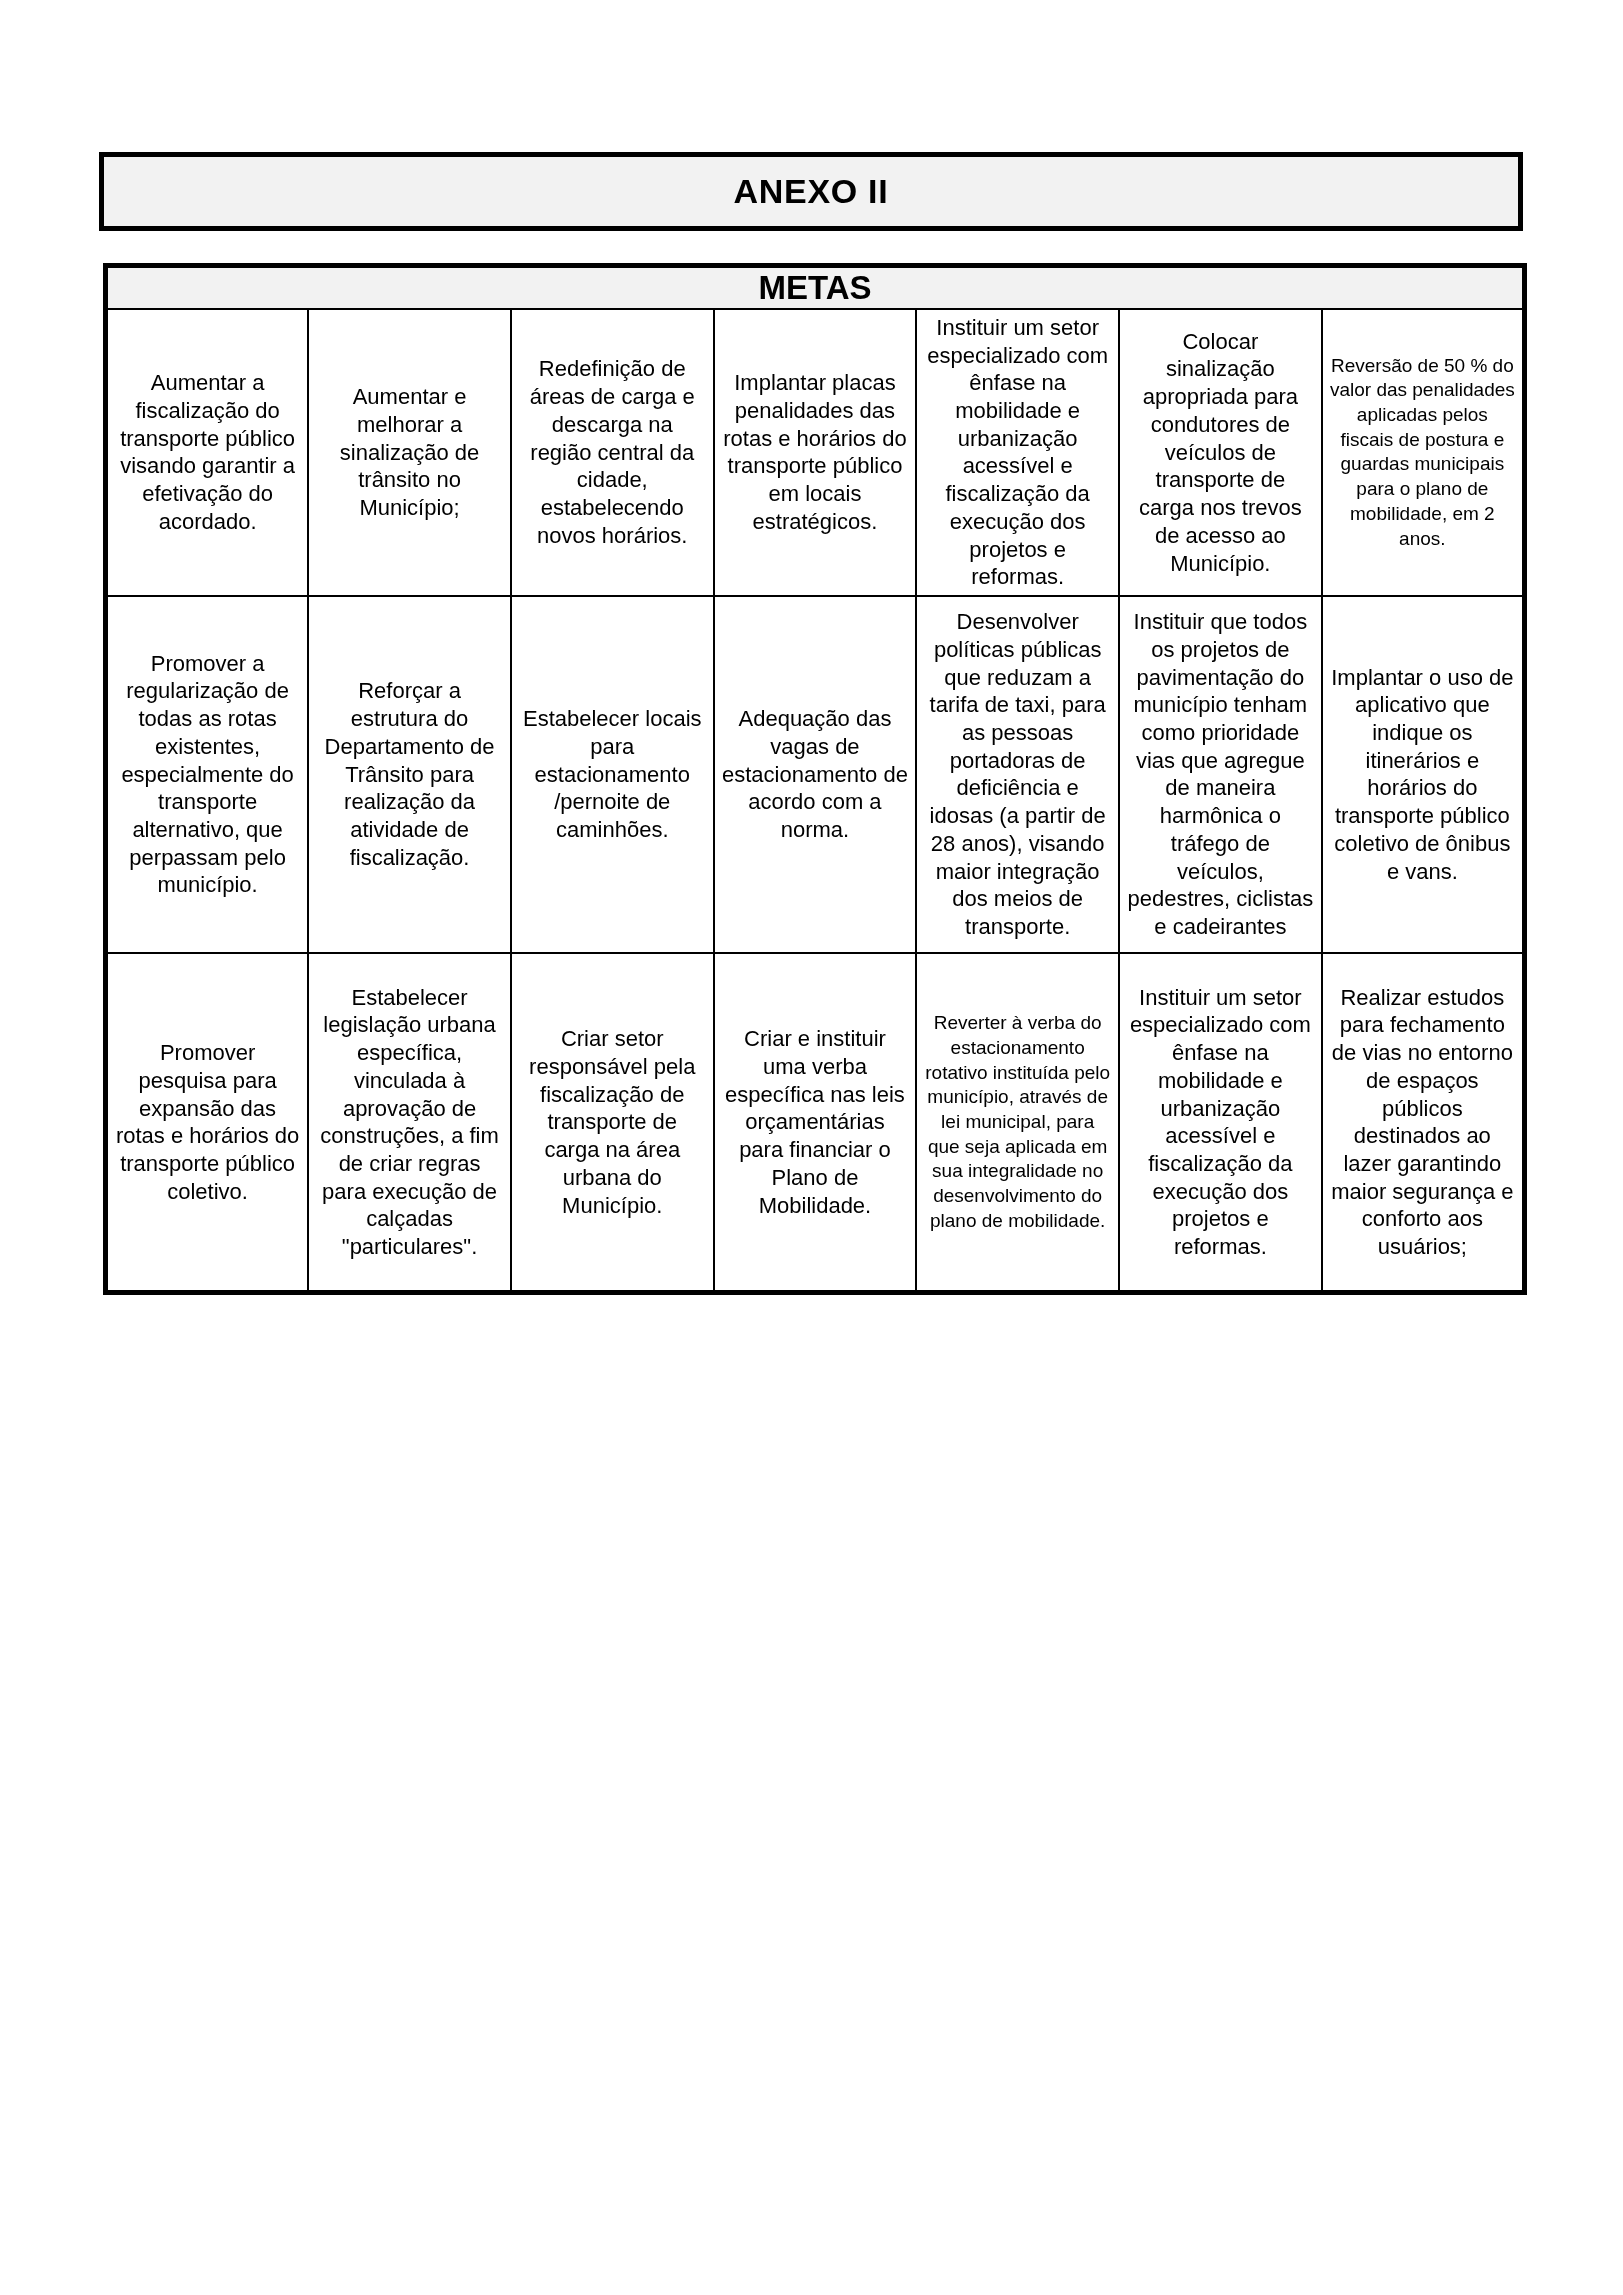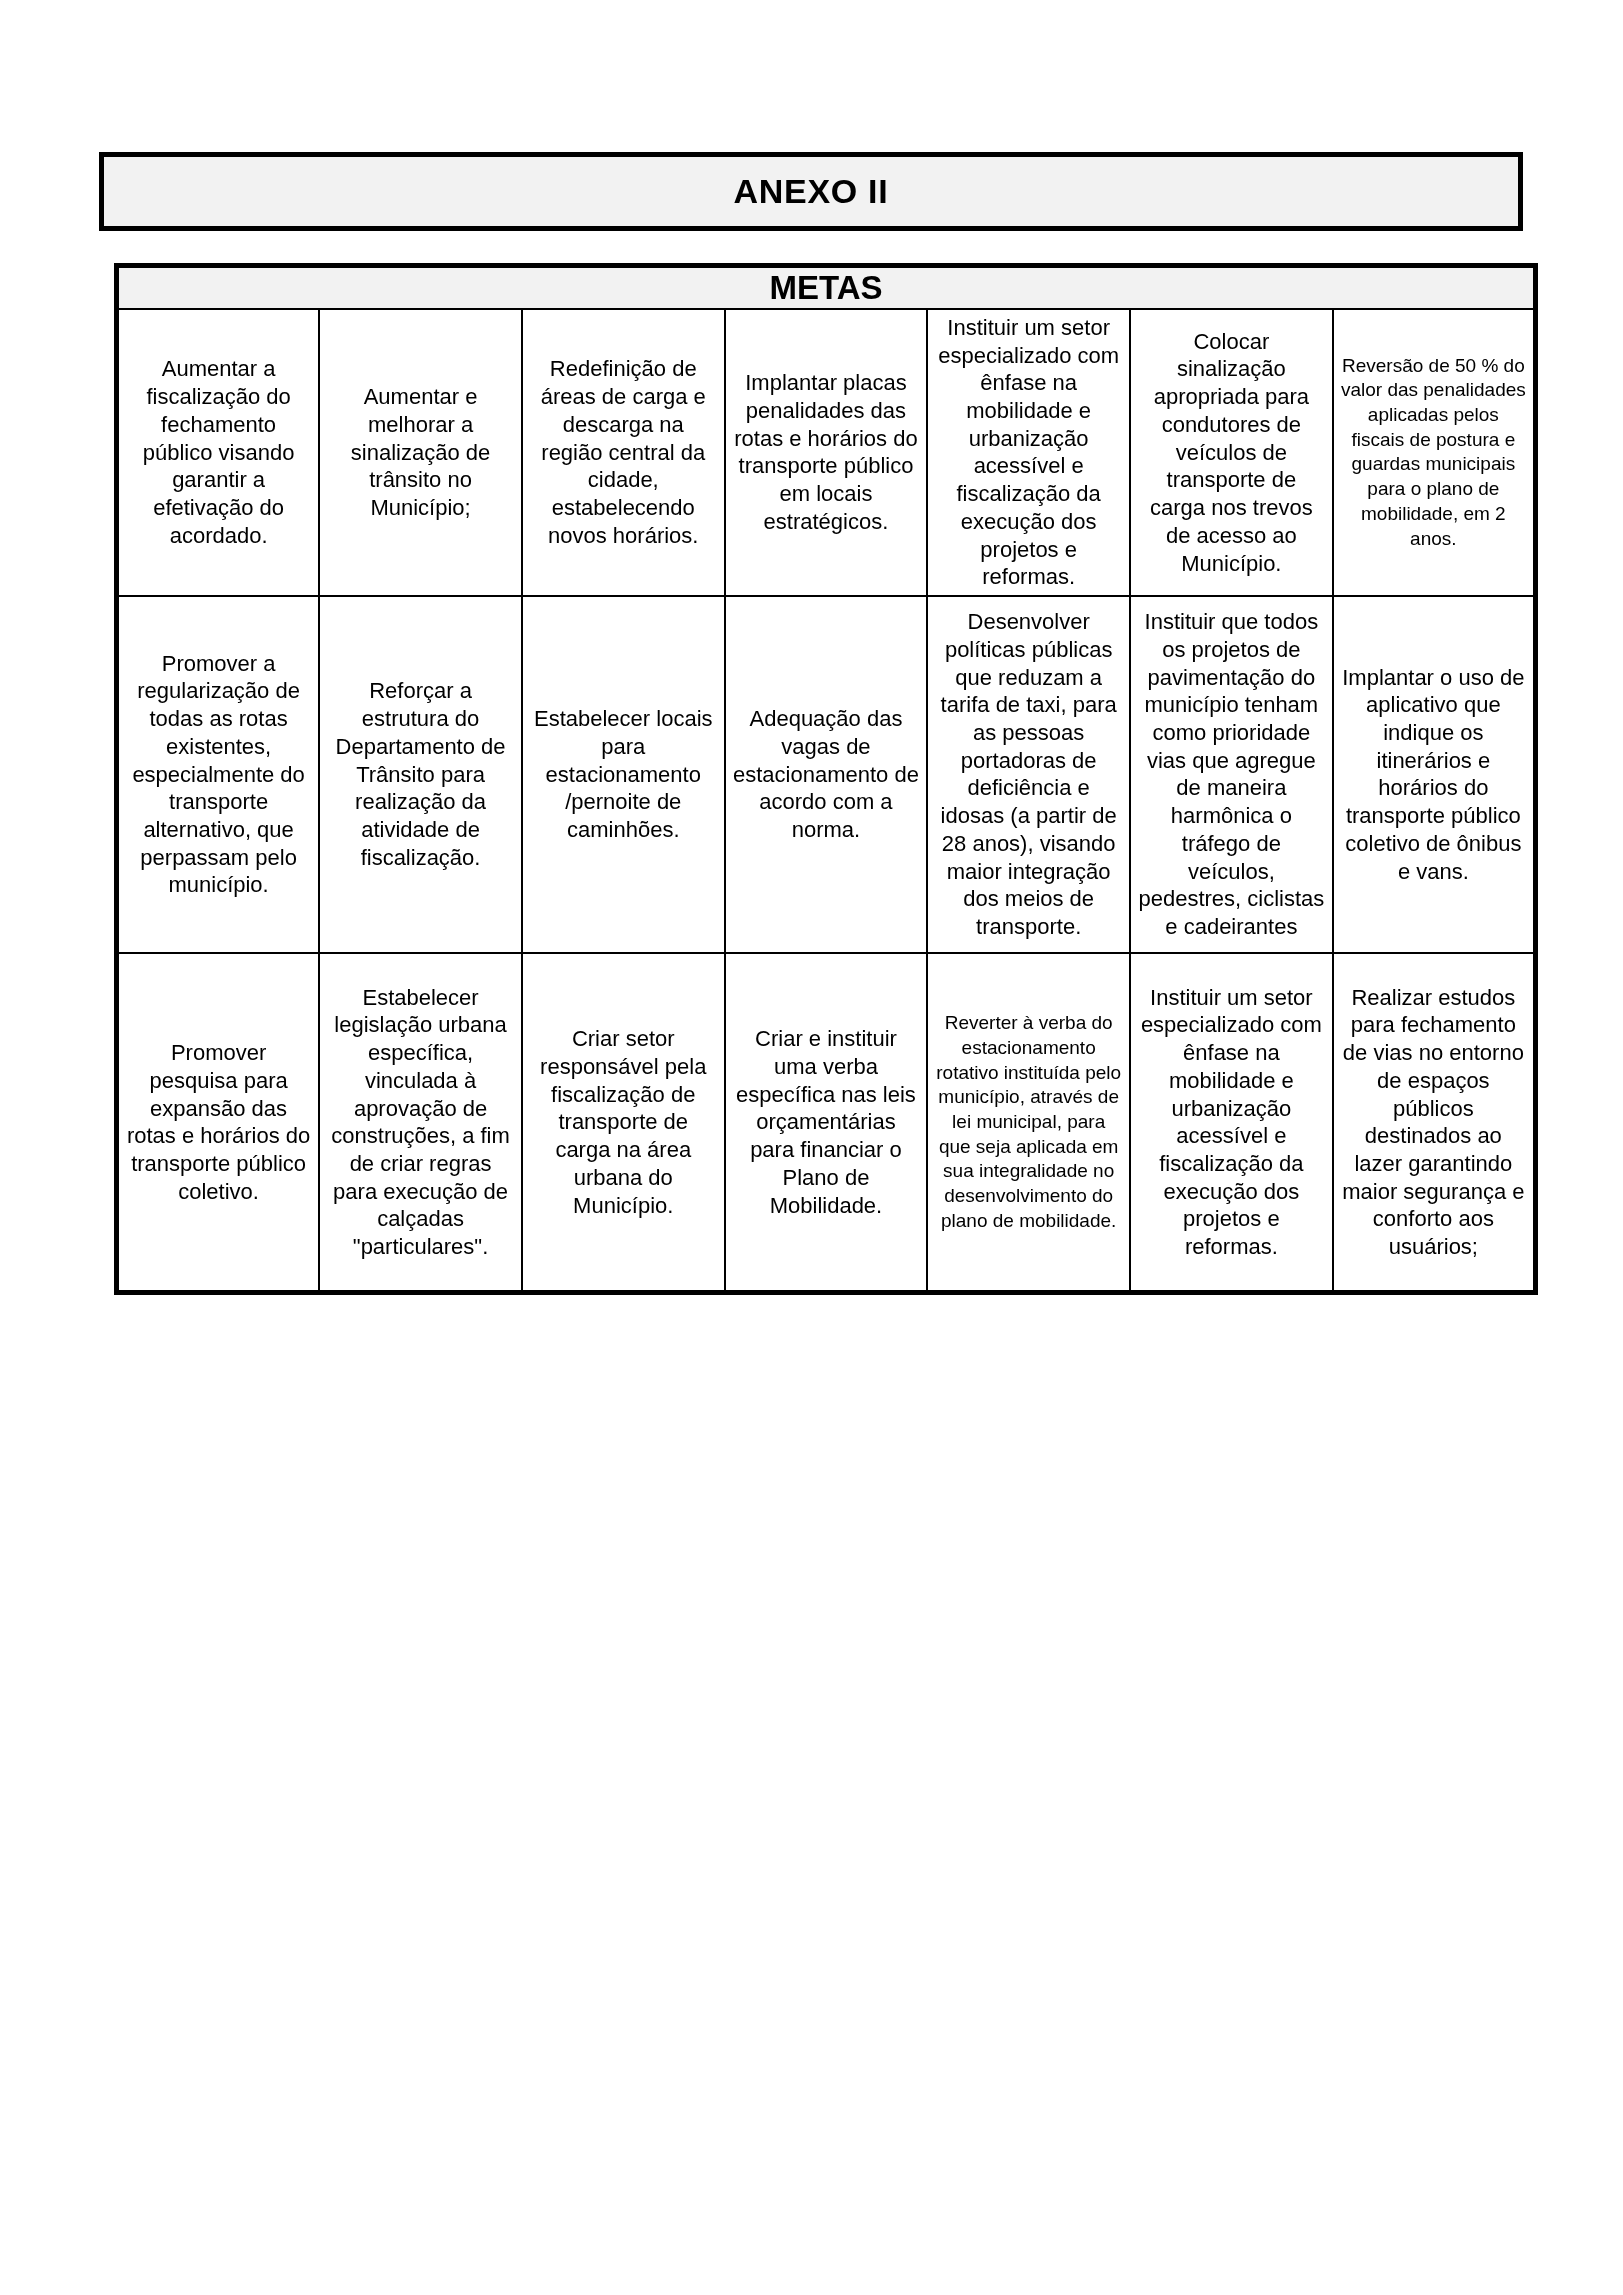--- a/index.html
+++ b/index.html
@@ -26,21 +26,21 @@
     border: 5.9px solid #000000;
     display: flex;
     align-items: center;
     justify-content: center;
     font-weight: bold;
     font-size: 34px;
     letter-spacing: 0.7px;
   }
   table.metas {
     position: absolute;
-    left: 114px;
+    left: 103px;
     top: 263px;
     width: 1424px;
     border-collapse: collapse;
     table-layout: fixed;
     border: 5.9px solid #000000;
   }
   table.metas th,
   table.metas td {
     border: 2.6px solid #000000;
     box-sizing: border-box;
@@ -95,21 +95,21 @@
         <col>
         <col>
     </colgroup>
     <thead>
       <tr class="row-header">
         <th colspan="7">METAS</th>
       </tr>
     </thead>
     <tbody>
       <tr class="body-row-1">
-        <td>Aumentar a fiscalização do fechamento público visando garantir a efetivação do acordado.</td>
+        <td>Aumentar a fiscalização do transporte público visando garantir a efetivação do acordado.</td>
         <td>Aumentar e melhorar a sinalização de trânsito no Município;</td>
         <td>Redefinição de áreas de carga e descarga na região central da cidade, estabelecendo novos horários.</td>
         <td>Implantar placas penalidades das rotas e horários do transporte público em locais estratégicos.</td>
         <td>Instituir um setor especializado com ênfase na mobilidade e urbanização acessível e fiscalização da execução dos projetos e reformas.</td>
         <td>Colocar sinalização apropriada para condutores de veículos de transporte de carga nos trevos de acesso ao Município.</td>
         <td class="small">Reversão de 50 % do valor das penalidades aplicadas pelos fiscais de postura e guardas municipais para o plano de mobilidade, em 2 anos.</td>
       </tr>
       <tr class="body-row-2">
         <td>Promover a regularização de todas as rotas existentes, especialmente do transporte alternativo, que perpassam pelo município.</td>
         <td>Reforçar a estrutura do Departamento de Trânsito para realização da atividade de fiscalização.</td>

